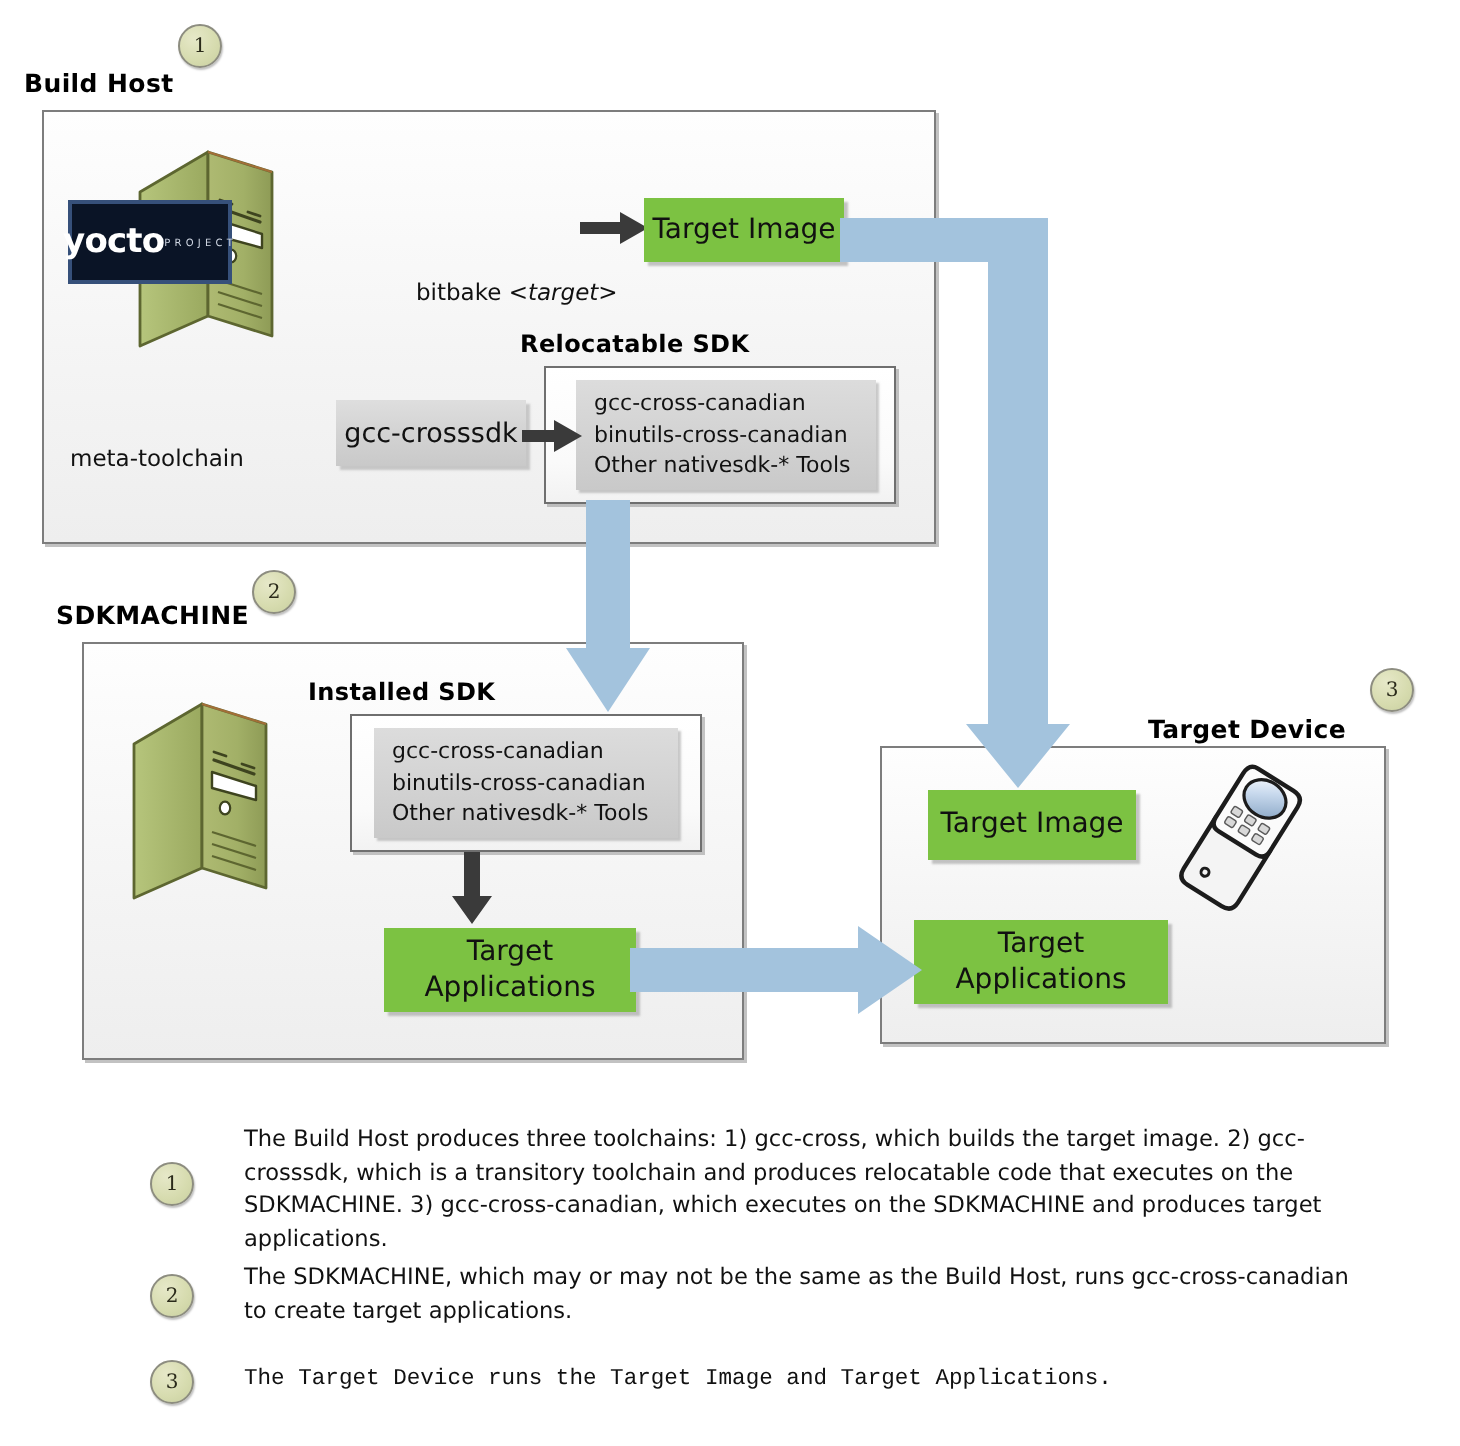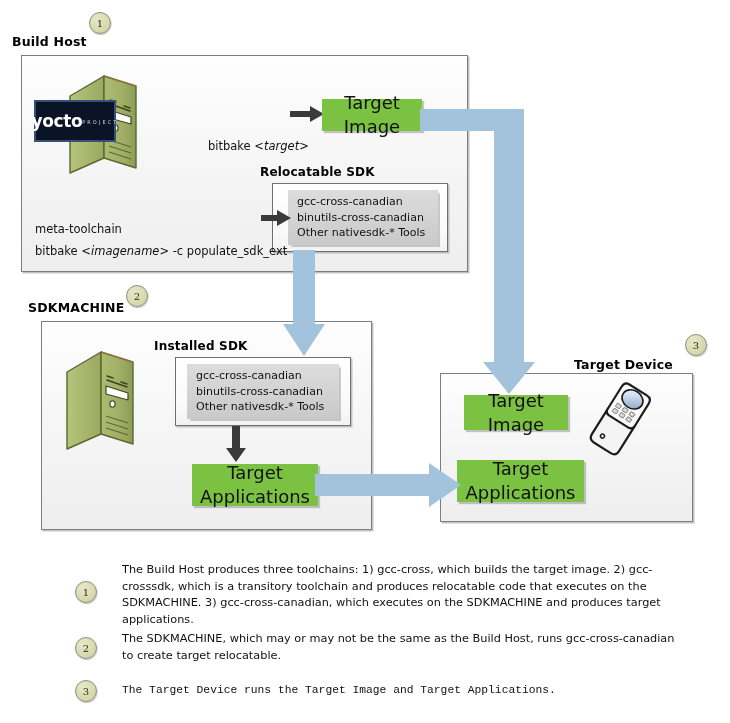--- a/index.html
+++ b/index.html
@@ -58,21 +58,21 @@
 
   
   .green-box {
     position: absolute;
     background: #7cc242;
     box-shadow: 2px 2px 1px rgba(150,150,150,0.55);
     display: flex;
     align-items: center;
     justify-content: center;
     text-align: center;
-    font-size: 18px;
+    font-size: 14px;
     color: #111;
     line-height: 1.32;
     box-sizing: border-box;
   }
 
   
   .gray-box {
     position: absolute;
     background: linear-gradient(to bottom, #dedede 0%, #d3d3d3 50%, #c9c9c9 100%);
     box-shadow: 2px 2px 1px rgba(170,170,170,0.6);
@@ -185,29 +185,27 @@
   </div>
 
   <div class="section-title" style="left:260px; top:165px; font-size:12px;">Relocatable SDK</div>
   <div class="sdk-frame" style="left:272px; top:183px; width:176px; height:69px;"></div>
   <div class="sdk-list" style="left:288px; top:190px; width:150px; height:55px;">
     <div>gcc-cross-canadian</div>
     <div>binutils-cross-canadian</div>
     <div>Other nativesdk-* Tools</div>
   </div>
 
+  <div class="gray-box" style="left:168px; top:200px; width:95px; height:33px;">gcc-crosssdk</div>
 
   <svg class="overlay" style="left:261px; top:207px;" width="32" height="22" viewBox="0 0 32 22">
     <path d="M0,8 L16,8 L16,3 L30,11 L16,19 L16,14 L0,14 Z" fill="#3a3a3a"></path>
   </svg>
 
   <div class="plain" style="left:35px; top:222px;">meta-toolchain</div>
-  <div class="plain" style="left:35px; top:244px;">
-    <span>bitbake </span><em>&lt;imagename&gt;</em><span> -c populate_sdk_ext</span>
-  </div>
 
   <div class="section-title" style="left:28px; top:300px;">SDKMACHINE</div>
   <div class="badge" style="left:126px; top:285px;">2</div>
 
   <div class="container-box" style="left:41px; top:321px; width:331px; height:209px;"></div>
 
   <svg class="overlay" style="left:57px; top:348px;" width="110" height="110" viewBox="0 0 110 110">
     <defs>
       <linearGradient id="twrFace2" x1="0" y1="0" x2="1" y2="0">
         <stop offset="0" stop-color="#b6c57c"></stop>
@@ -302,21 +300,21 @@
     <path d="M0,12 L114,12 L114,1 L146,23 L114,45 L114,34 L0,34 Z" fill="#a3c3dd"></path>
   </svg>
 
   <div class="note-row">
     <div class="badge" style="left:75px; top:581px;">1</div>
     <div class="note-text" style="left:122px; top:562px; width:565px;">The Build Host produces three toolchains: 1)  gcc-cross, which builds the target image.  2) gcc-crosssdk, which is a transitory toolchain and produces relocatable code that executes on the SDKMACHINE. 3) gcc-cross-canadian, which executes on the SDKMACHINE and produces target applications.</div>
   </div>
 
   <div class="note-row">
     <div class="badge" style="left:75px; top:637px;">2</div>
-    <div class="note-text" style="left:122px; top:631px; width:565px;">The SDKMACHINE, which may or may not be the same as the Build Host, runs gcc-cross-canadian to create target relocatable.</div>
+    <div class="note-text" style="left:122px; top:631px; width:565px;">The SDKMACHINE, which may or may not be the same as the Build Host, runs gcc-cross-canadian to create target applications.</div>
   </div>
 
   <div class="note-row">
     <div class="badge" style="left:75px; top:680px;">3</div>
     <div class="note-text" style="left:122px; top:682px; width:565px;font-family:Liberation Mono, monospace;">The Target Device runs the Target Image and Target Applications.</div>
   </div>
 
 </div>
 
 </body></html>

